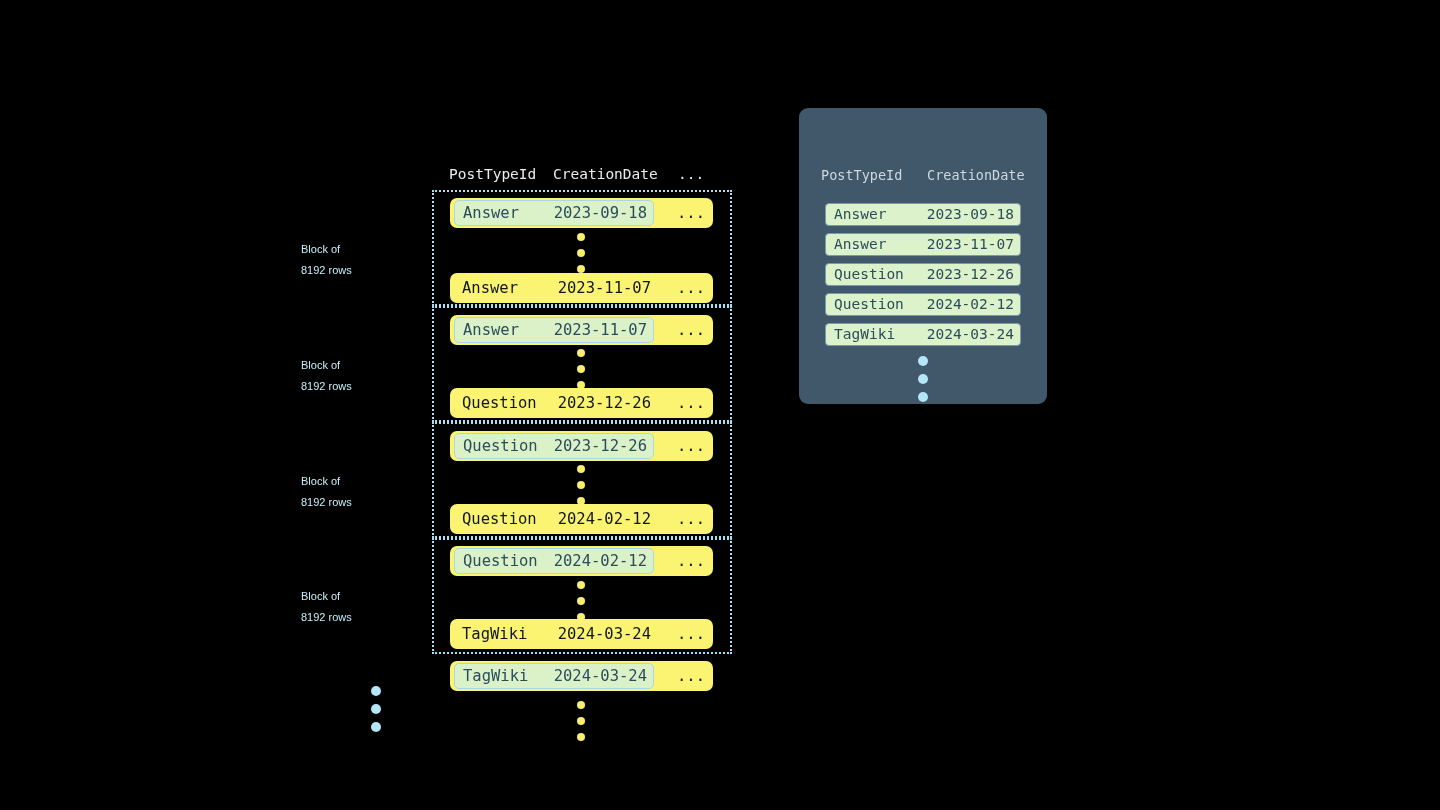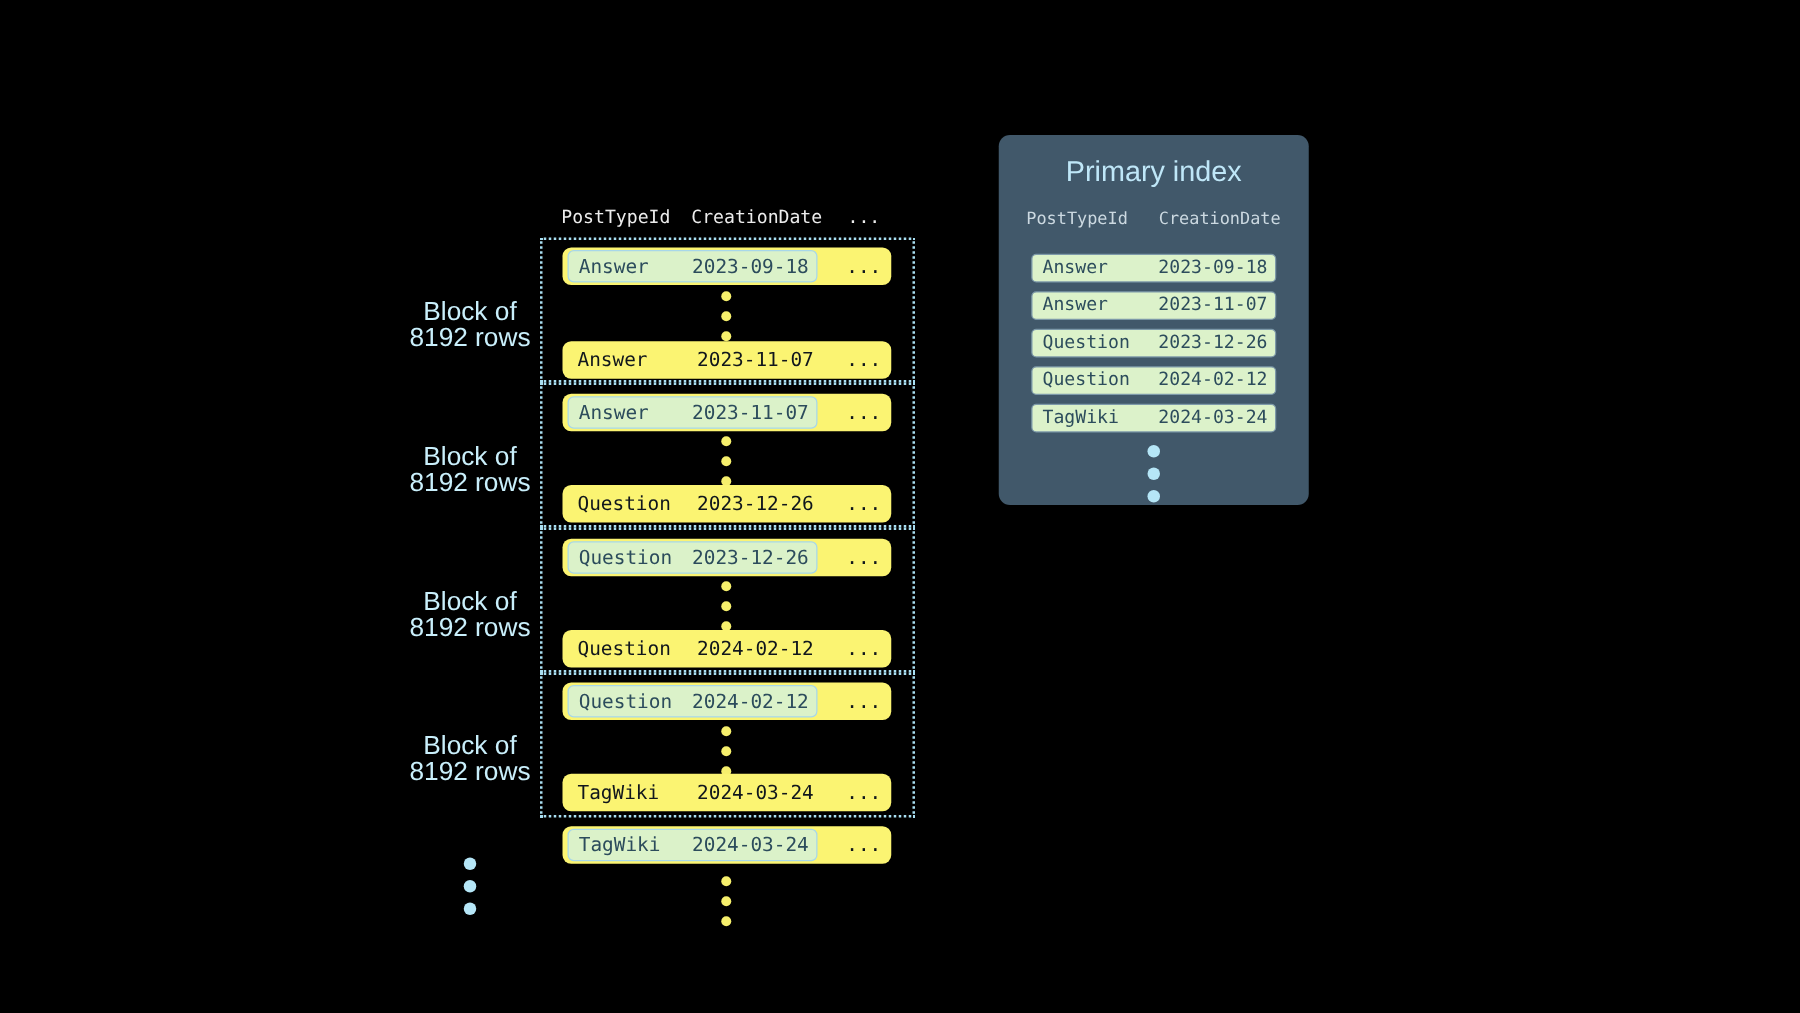--- a/index.html
+++ b/index.html
@@ -57,23 +57,22 @@
     position: absolute;
     left: 432px;
     width: 300px;
     border: 2px dotted #a9dff2;
     box-sizing: border-box;
   }
 
   .block-label {
     position: absolute;
     width: 150px;
-    text-align: center;
     font-family: "Liberation Sans", sans-serif;
-    font-size: 21px;
+    font-size: 11px;
     line-height: 21px;
     color: #c9effb;
     left: 301px;
   }
 
   
   .row-chip {
     position: absolute;
     left: 450px;
     width: 263px;
@@ -313,21 +312,20 @@
     <i></i>
   </div>
 
   <div class="vdots-b" style="left:371px; top:686px;">
     <i></i>
     <i></i>
     <i></i>
   </div>
 
   <div class="index-panel">
-    <div class="index-title">Primary index</div>
 
     <div class="index-colheads">
       <span class="ich-type">PostTypeId</span>
       <span class="ich-date">CreationDate</span>
     </div>
 
     <div class="index-row" style="top:95px;">
       <span class="cell ic-type">Answer</span>
       <span class="cell ic-date">2023-09-18</span>
     </div>

